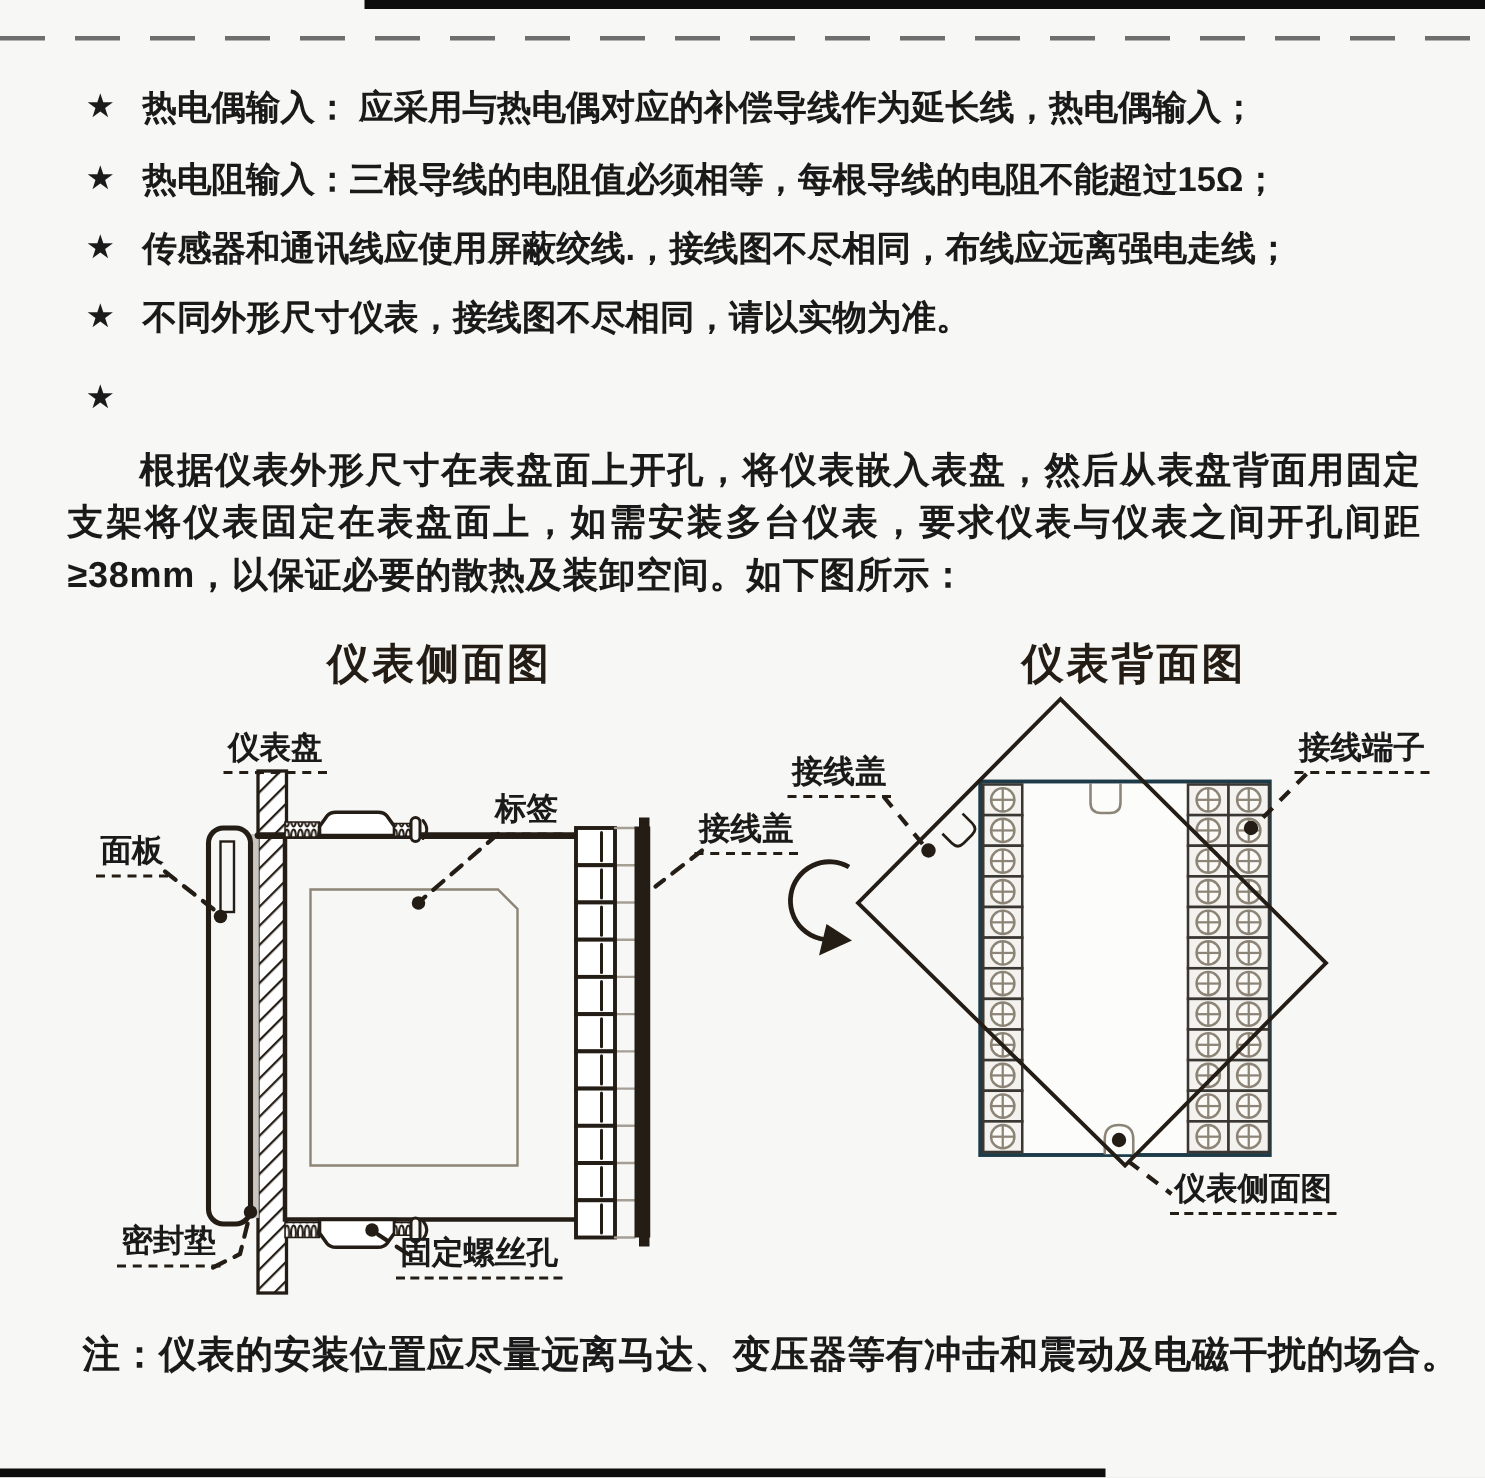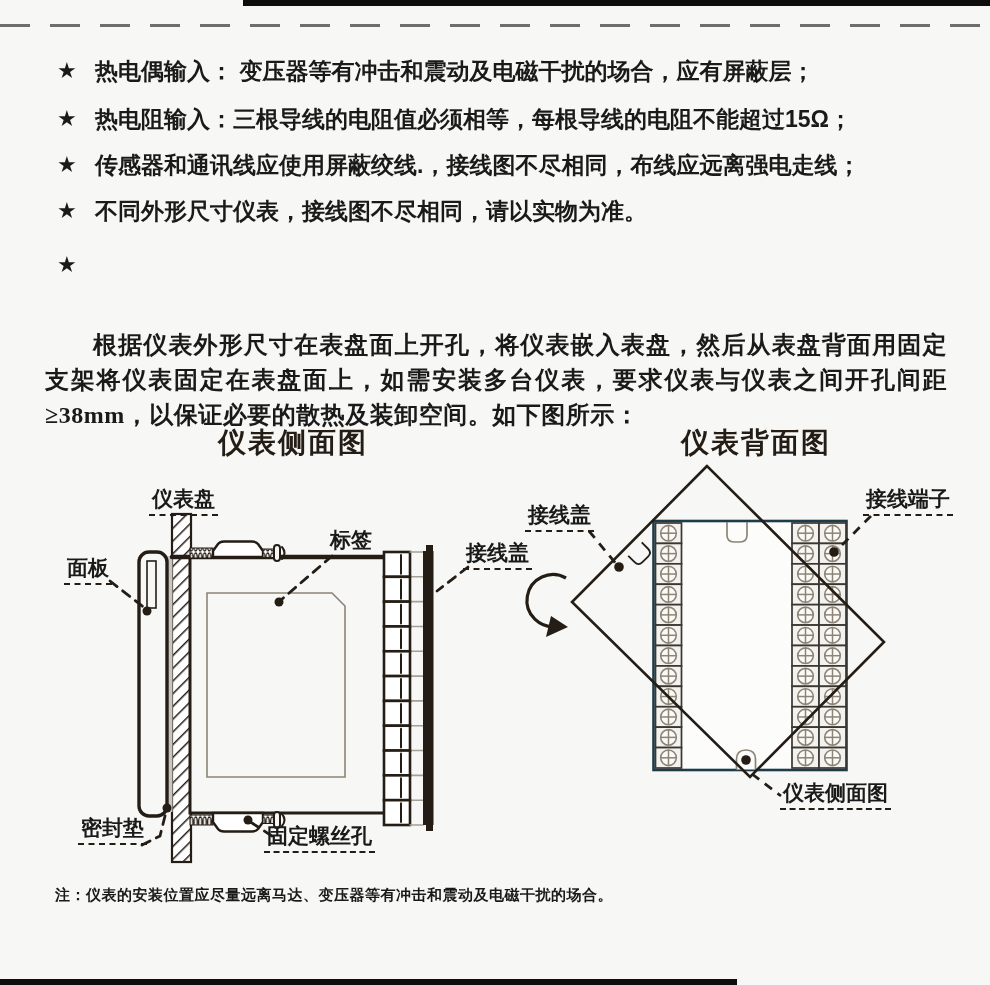--- a/index.html
+++ b/index.html
@@ -5,40 +5,40 @@
   html,body{margin:0;padding:0;background:#e9e9e9;}
   .page{position:relative;width:990px;height:985px;background:#f7f7f5;overflow:hidden;
         font-family:"Liberation Sans","DejaVu Sans",sans-serif;color:#1a1a1a;}
   .crop-bar{position:absolute;height:6px;background:#0d0d0d;}
   .crop-bar.top{top:0;left:243px;right:0;}
   .crop-bar.bottom{top:979px;left:0;width:737px;}
   .dash-sep{position:absolute;top:24px;left:0;right:0;height:3px;
         background:repeating-linear-gradient(90deg,#6e6e6e 0 30px,transparent 30px 50px);}
   .bullet-row{position:absolute;left:57px;display:flex;align-items:flex-start;font-weight:700;font-size:23px;line-height:30px;}
   .bullet-row .star{width:28px;margin-right:10px;font-size:22px;flex:0 0 auto;}
-  .para{position:absolute;left:45px;top:304px;width:902px;font-weight:700;font-size:24px;
-        line-height:35px;text-align:justify;text-indent:2em;letter-spacing:.5px;font-family:Liberation Serif, serif;}
+  .para{position:absolute;left:45px;top:272px;width:902px;font-weight:700;font-size:24px;
+        line-height:35px;text-align:justify;text-indent:2em;letter-spacing:.5px;}
   .dia-title{position:absolute;top:424px;font-family:"Liberation Serif","DejaVu Serif",serif;
         font-weight:700;font-size:28px;letter-spacing:2px;color:#241d15;}
   .dia-label{position:absolute;font-weight:700;font-size:21px;color:#1a1a1a;
         border-bottom:2.5px dashed #241d15;padding:0 3px 3px 3px;line-height:24px;white-space:nowrap;}
-  .note{position:absolute;left:55px;top:886px;font-weight:700;font-size:15px;letter-spacing:.5px;}
+  .note{position:absolute;left:55px;top:886px;font-weight:700;font-size:25px;letter-spacing:.5px;}
   .svg-layer{position:absolute;left:0;top:420px;width:990px;height:465px;}
 </style>
 </head>
 <body>
 
 <div class="page">
 
   <div class="crop-bar top"></div>
   <div class="dash-sep"></div>
 
   <div class="bullet-row" style="top:56px">
     <span class="star">★</span>
-    <span>热电偶输入： 变压器等有冲击和震动及电磁干扰的场合，应有屏蔽层；</span>
+    <span>热电偶输入： 应采用与热电偶对应的补偿导线作为延长线，热电偶输入；</span>
   </div>
   <div class="bullet-row" style="top:104px">
     <span class="star">★</span>
     <span>热电阻输入：三根导线的电阻值必须相等，每根导线的电阻不能超过15Ω；</span>
   </div>
   <div class="bullet-row" style="top:150px">
     <span class="star">★</span>
     <span>传感器和通讯线应使用屏蔽绞线.，接线图不尽相同，布线应远离强电走线；</span>
   </div>
   <div class="bullet-row" style="top:196px">

